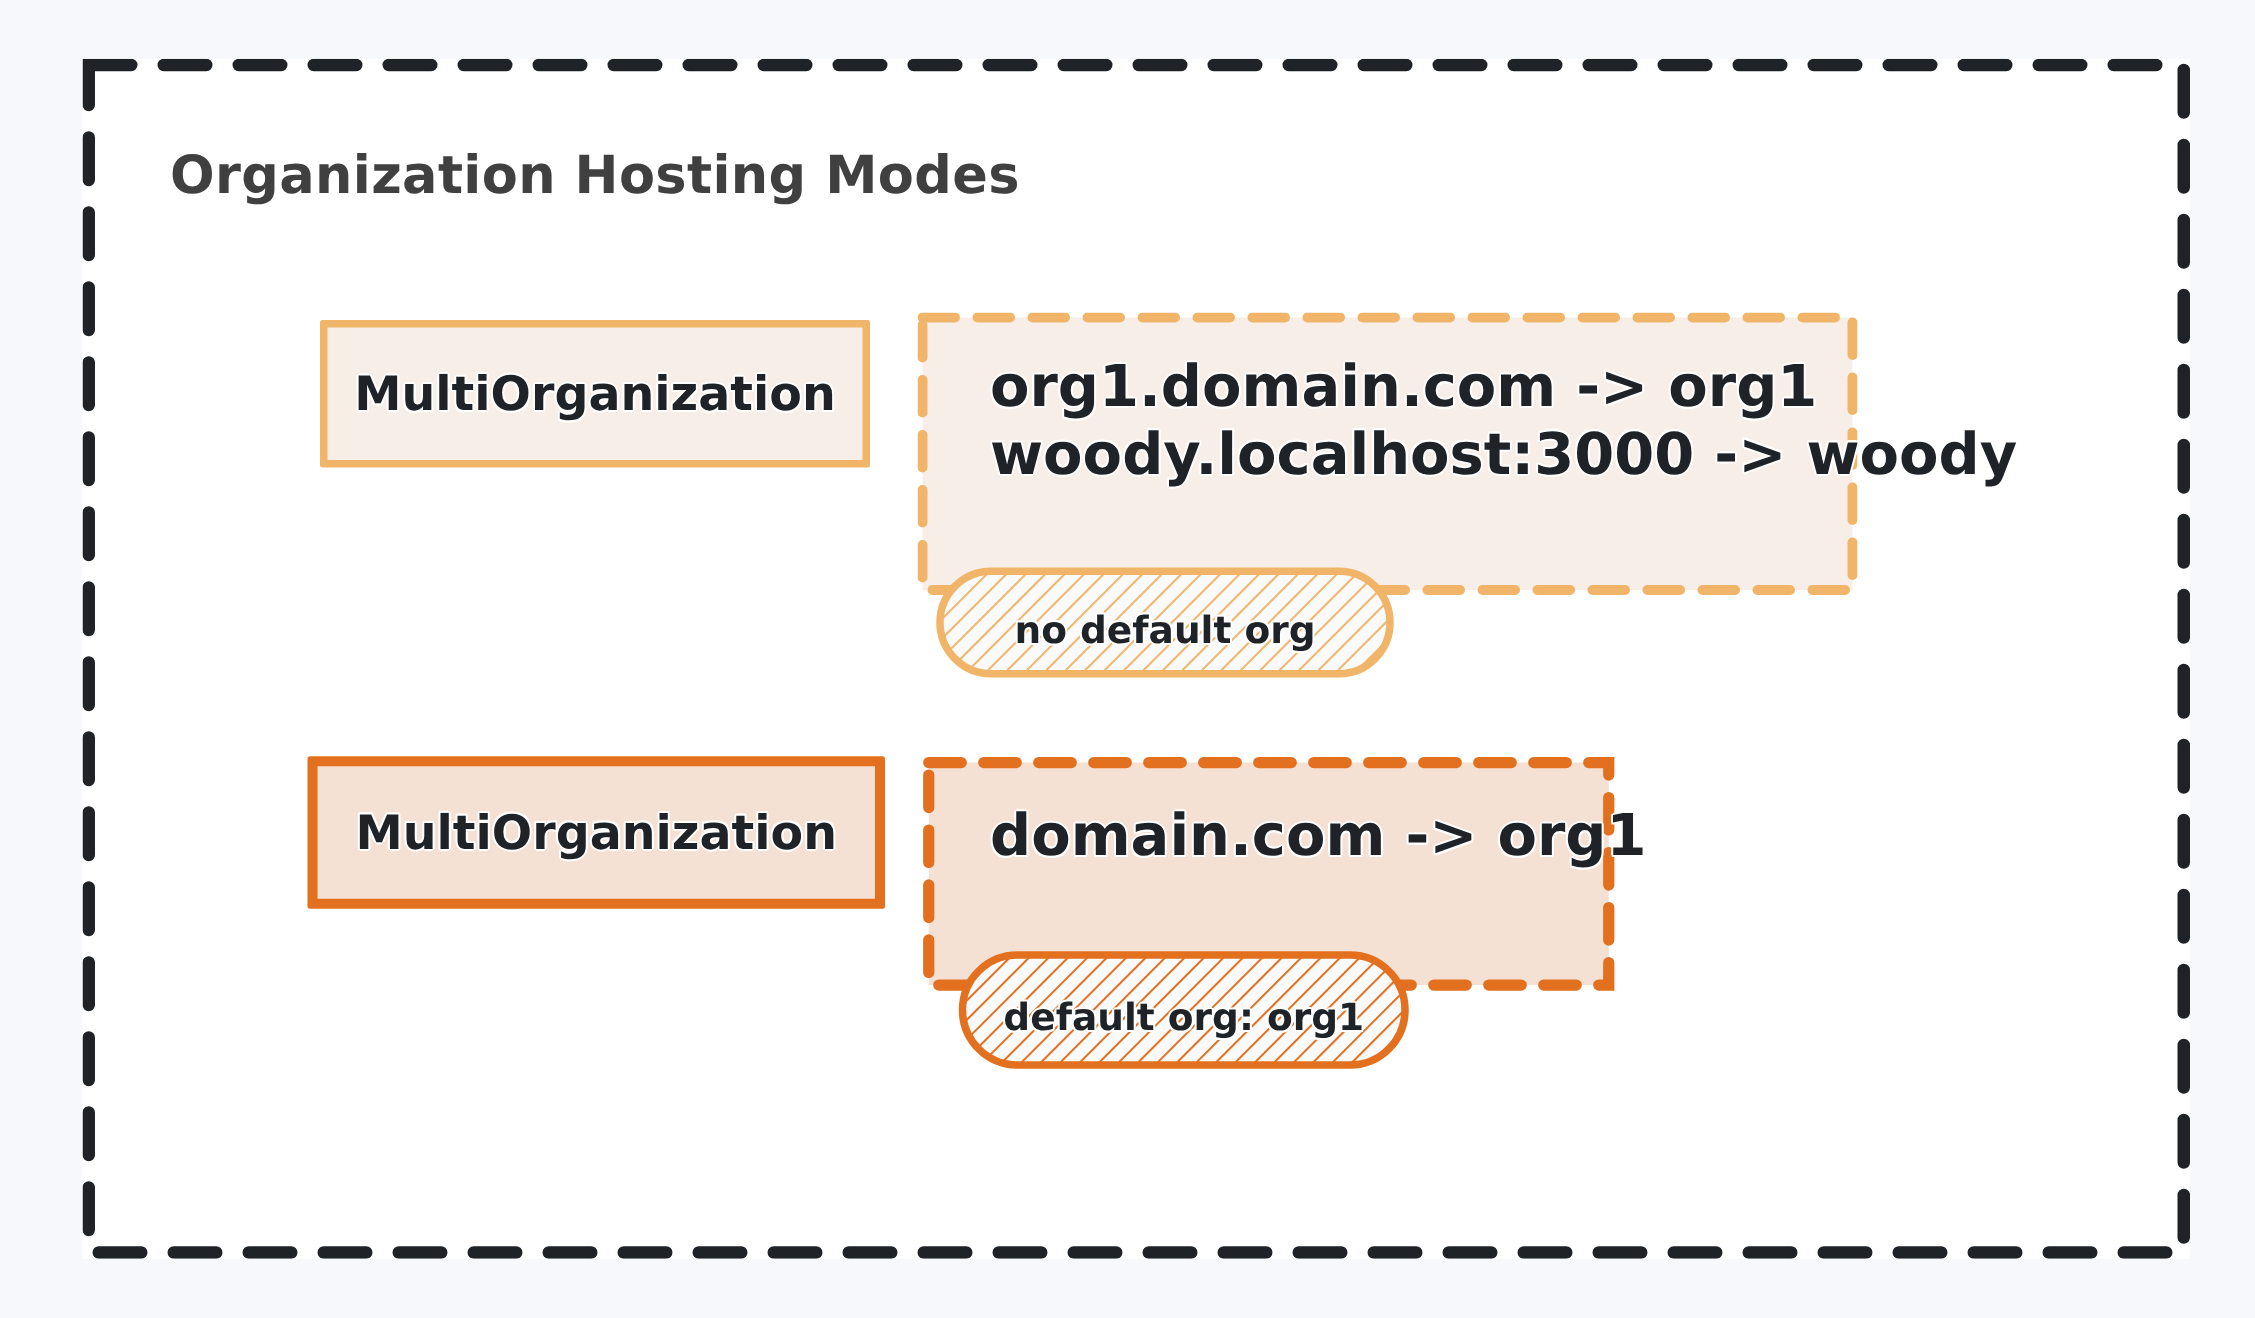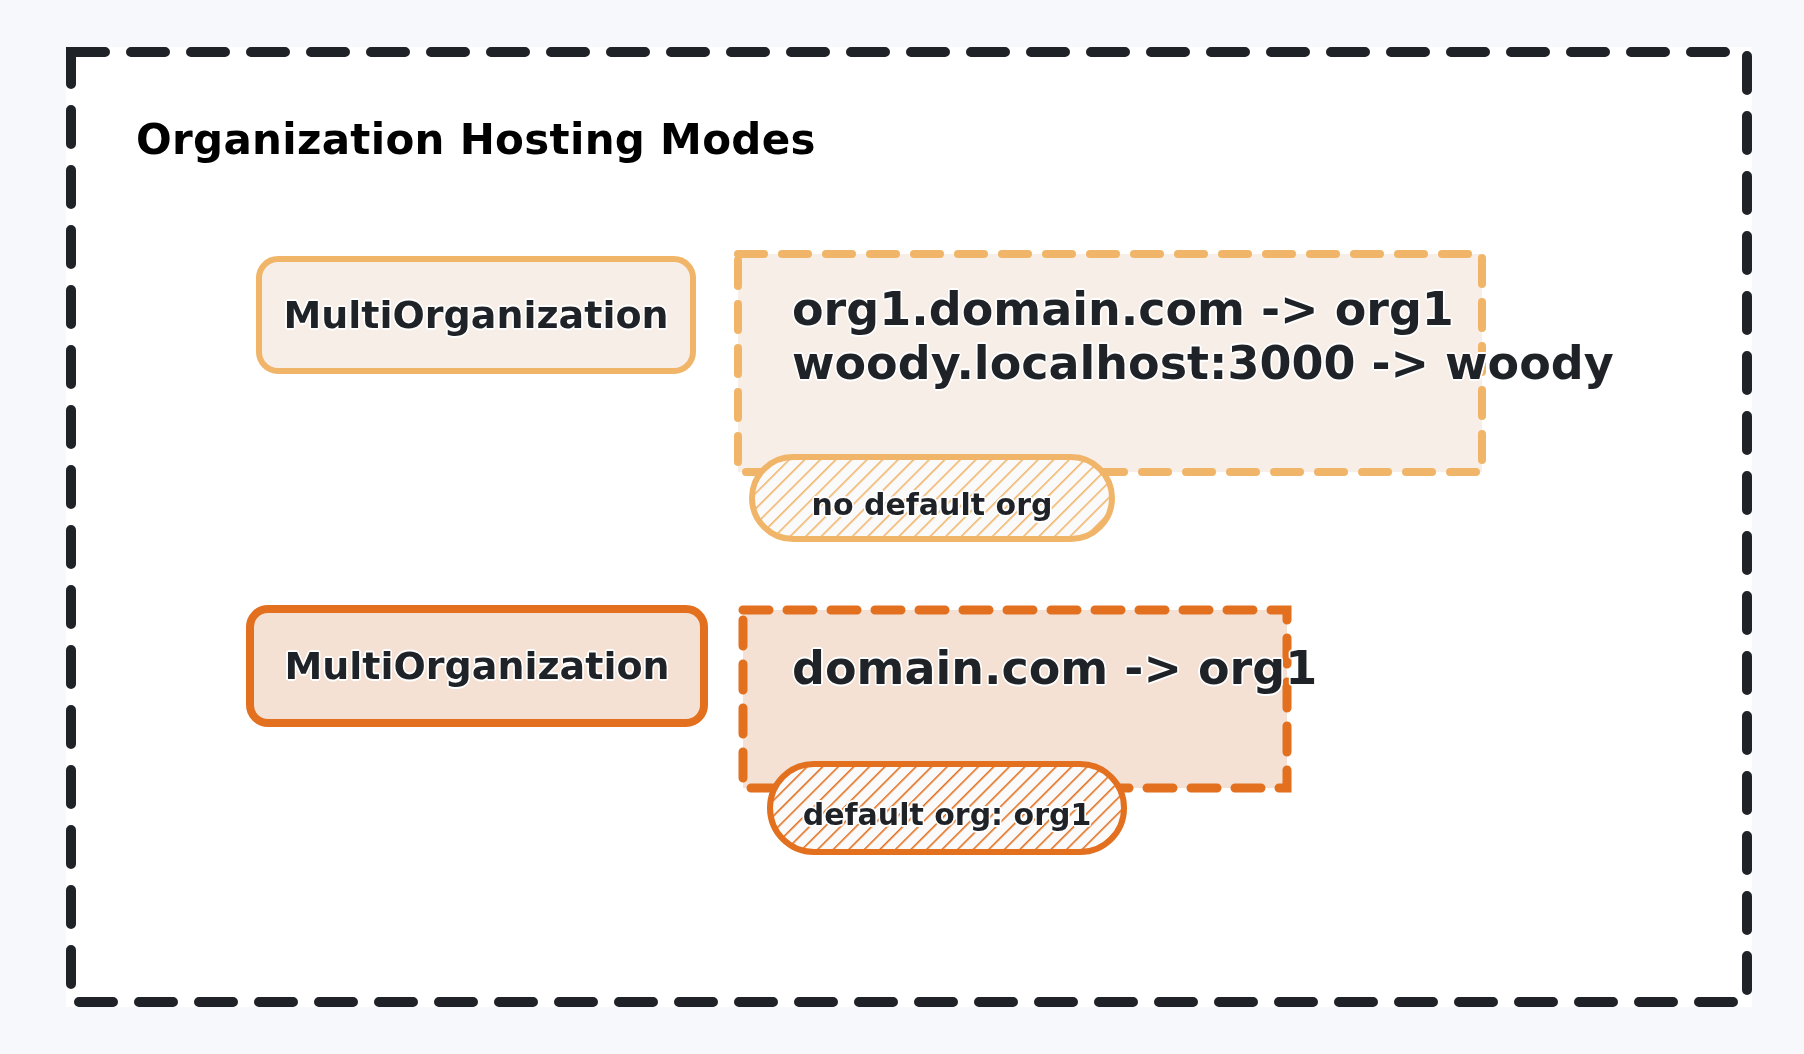--- a/index.html
+++ b/index.html
@@ -39,21 +39,21 @@
     pointer-events: none;
   }
 
   
   #title {
     position: absolute;
     left: 70px;
     top: 68px;
     font-size: 42px;
     font-weight: bold;
-    color: #000000;
+    color: #404040;
     letter-spacing: 0.3px;
     white-space: nowrap;
   }
 
   
   .hand {
     font-family: "DejaVu Sans", sans-serif;
     font-weight: bold;
     color: #1F2327;
     -webkit-text-stroke: 0px;
@@ -61,21 +61,21 @@
       1.6px 0 0 #fff, -1.6px 0 0 #fff,
       0 1.6px 0 #fff, 0 -1.6px 0 #fff,
       1.2px 1.2px 0 #fff, -1.2px 1.2px 0 #fff,
       1.2px -1.2px 0 #fff, -1.2px -1.2px 0 #fff;
   }
 
   
   .mode-box {
     position: absolute;
     box-sizing: border-box;
-    border-radius: 22px;
+    border-radius: 2px;
     display: flex;
     align-items: center;
     justify-content: center;
   }
   .mode-box .mode-label {
     font-size: 38px;
     font-weight: bold;
     white-space: nowrap;
   }
   #mode-multi {

